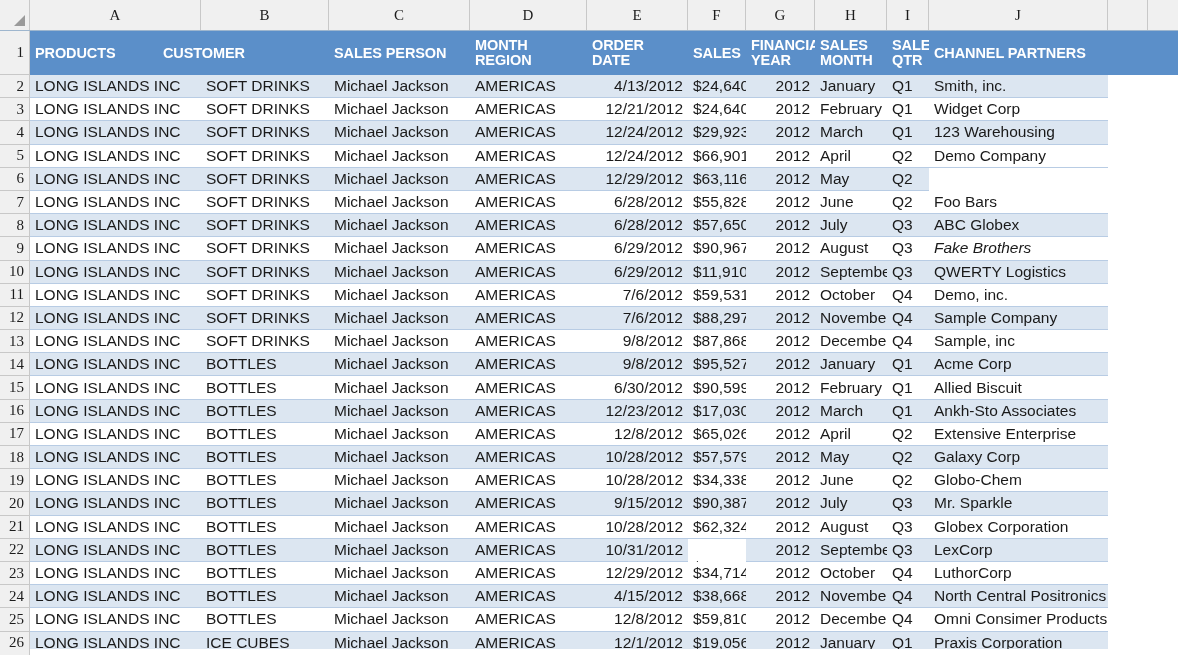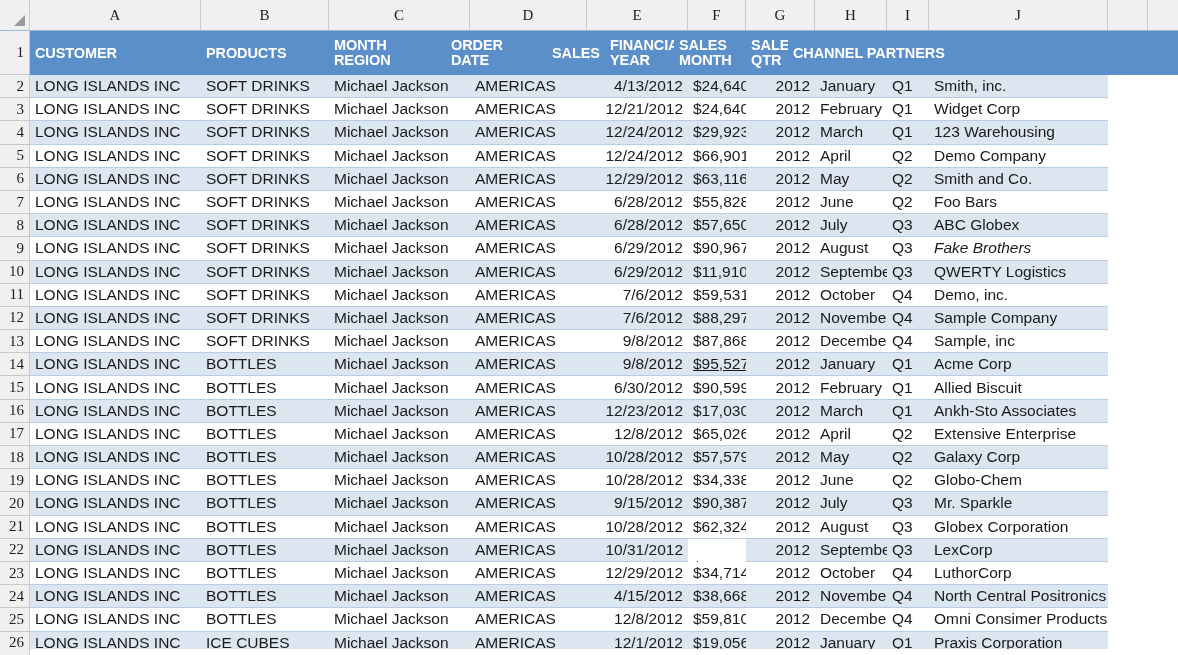--- a/index.html
+++ b/index.html
@@ -209,22 +209,23 @@
       <div class="row-head" style="height: 23.2px;">21</div>
       <div class="row-head" style="height: 23.2px;">22</div>
       <div class="row-head" style="height: 23.2px;">23</div>
       <div class="row-head" style="height: 23.2px;">24</div>
       <div class="row-head" style="height: 23.2px;">25</div>
       <div class="row-head" style="height: 23.2px;">26</div>
     </div>
 
   <div class="grid" id="grid-body">
       <div class="grid-row tbl-header">
+        <div class="cell align-left" style="width: 128px;">PRODUCTS</div>
         <div class="cell align-left" style="width: 171px;">CUSTOMER</div>
-        <div class="cell align-left" style="width: 128px;">PRODUCTS</div>
+        <div class="cell align-left" style="width: 141px;">SALES PERSON</div>
         <div class="cell align-left" style="width: 117px;">MONTH REGION</div>
         <div class="cell align-left" style="width: 101px;">ORDER DATE</div>
         <div class="cell align-left" style="width: 58px;">SALES</div>
         <div class="cell align-left" style="width: 69px;">FINANCIAL YEAR</div>
         <div class="cell align-left" style="width: 72px;">SALES MONTH</div>
         <div class="cell align-left" style="width: 42px;">SALES QTR</div>
         <div class="cell align-left" style="width: 179px;">CHANNEL PARTNERS</div>
       </div>
       <div class="grid-row data-row band-dark">
         <div class="cell align-left" style="width: 171px;">LONG ISLANDS INC</div>
@@ -277,21 +278,20 @@
       <div class="grid-row data-row band-dark">
         <div class="cell align-left" style="width: 171px;">LONG ISLANDS INC</div>
         <div class="cell align-left" style="width: 128px;">SOFT DRINKS</div>
         <div class="cell align-left" style="width: 141px;">Michael Jackson</div>
         <div class="cell align-left" style="width: 117px;">AMERICAS</div>
         <div class="cell align-right" style="width: 101px;">12/29/2012</div>
         <div class="cell align-left" style="width: 58px;">$63,116</div>
         <div class="cell align-right" style="width: 69px;">2012</div>
         <div class="cell align-left" style="width: 72px;">May</div>
         <div class="cell align-left" style="width: 42px;">Q2</div>
-        <div class="cell align-left" style="width: 179px;">Smith and Co.</div>
       </div>
       <div class="grid-row data-row band-light">
         <div class="cell align-left" style="width: 171px;">LONG ISLANDS INC</div>
         <div class="cell align-left" style="width: 128px;">SOFT DRINKS</div>
         <div class="cell align-left" style="width: 141px;">Michael Jackson</div>
         <div class="cell align-left" style="width: 117px;">AMERICAS</div>
         <div class="cell align-right" style="width: 101px;">6/28/2012</div>
         <div class="cell align-left" style="width: 58px;">$55,828</div>
         <div class="cell align-right" style="width: 69px;">2012</div>
         <div class="cell align-left" style="width: 72px;">June</div>
@@ -369,21 +369,21 @@
         <div class="cell align-left" style="width: 72px;">December</div>
         <div class="cell align-left" style="width: 42px;">Q4</div>
         <div class="cell align-left" style="width: 179px;">Sample, inc</div>
       </div>
       <div class="grid-row data-row band-dark">
         <div class="cell align-left" style="width: 171px;">LONG ISLANDS INC</div>
         <div class="cell align-left" style="width: 128px;">BOTTLES</div>
         <div class="cell align-left" style="width: 141px;">Michael Jackson</div>
         <div class="cell align-left" style="width: 117px;">AMERICAS</div>
         <div class="cell align-right" style="width: 101px;">9/8/2012</div>
-        <div class="cell align-left" style="width: 58px; text-decoration: underline;">$95,527</div>
+        <div class="cell align-left" style="width: 58px;">$95,527</div>
         <div class="cell align-right" style="width: 69px;">2012</div>
         <div class="cell align-left" style="width: 72px;">January</div>
         <div class="cell align-left" style="width: 42px;">Q1</div>
         <div class="cell align-left" style="width: 179px;">Acme Corp</div>
       </div>
       <div class="grid-row data-row band-light">
         <div class="cell align-left" style="width: 171px;">LONG ISLANDS INC</div>
         <div class="cell align-left" style="width: 128px;">BOTTLES</div>
         <div class="cell align-left" style="width: 141px;">Michael Jackson</div>
         <div class="cell align-left" style="width: 117px;">AMERICAS</div>

